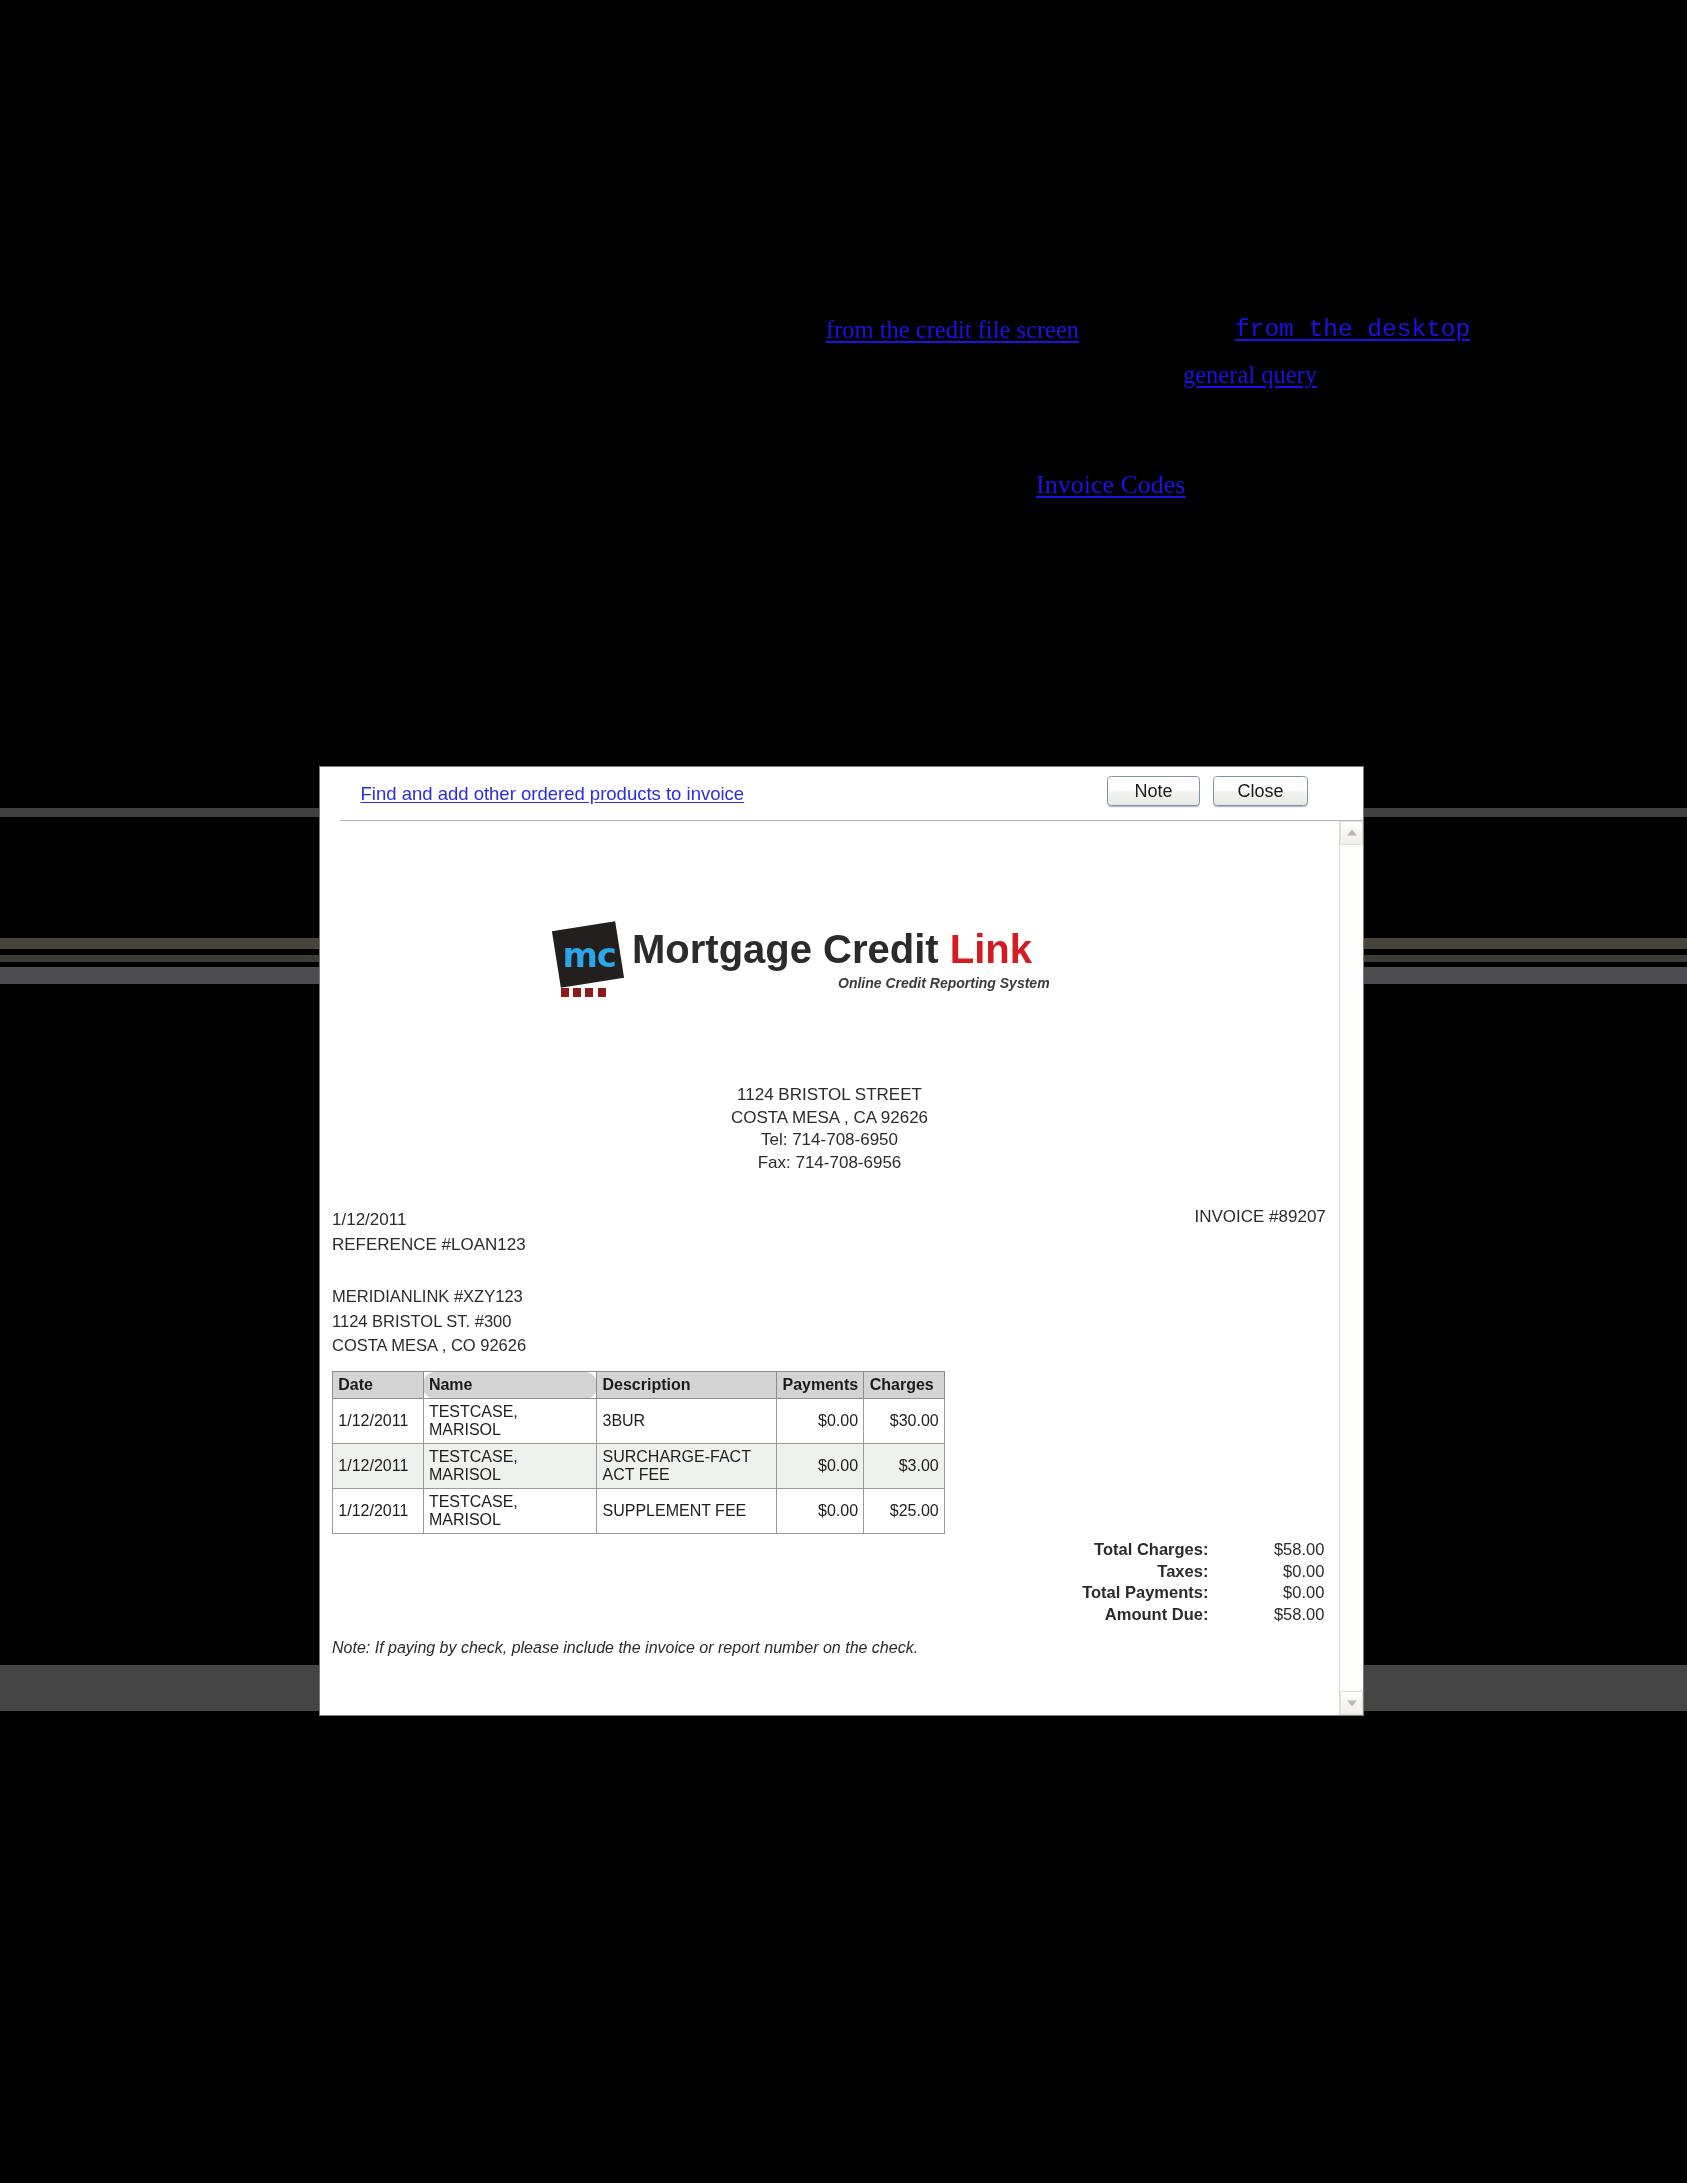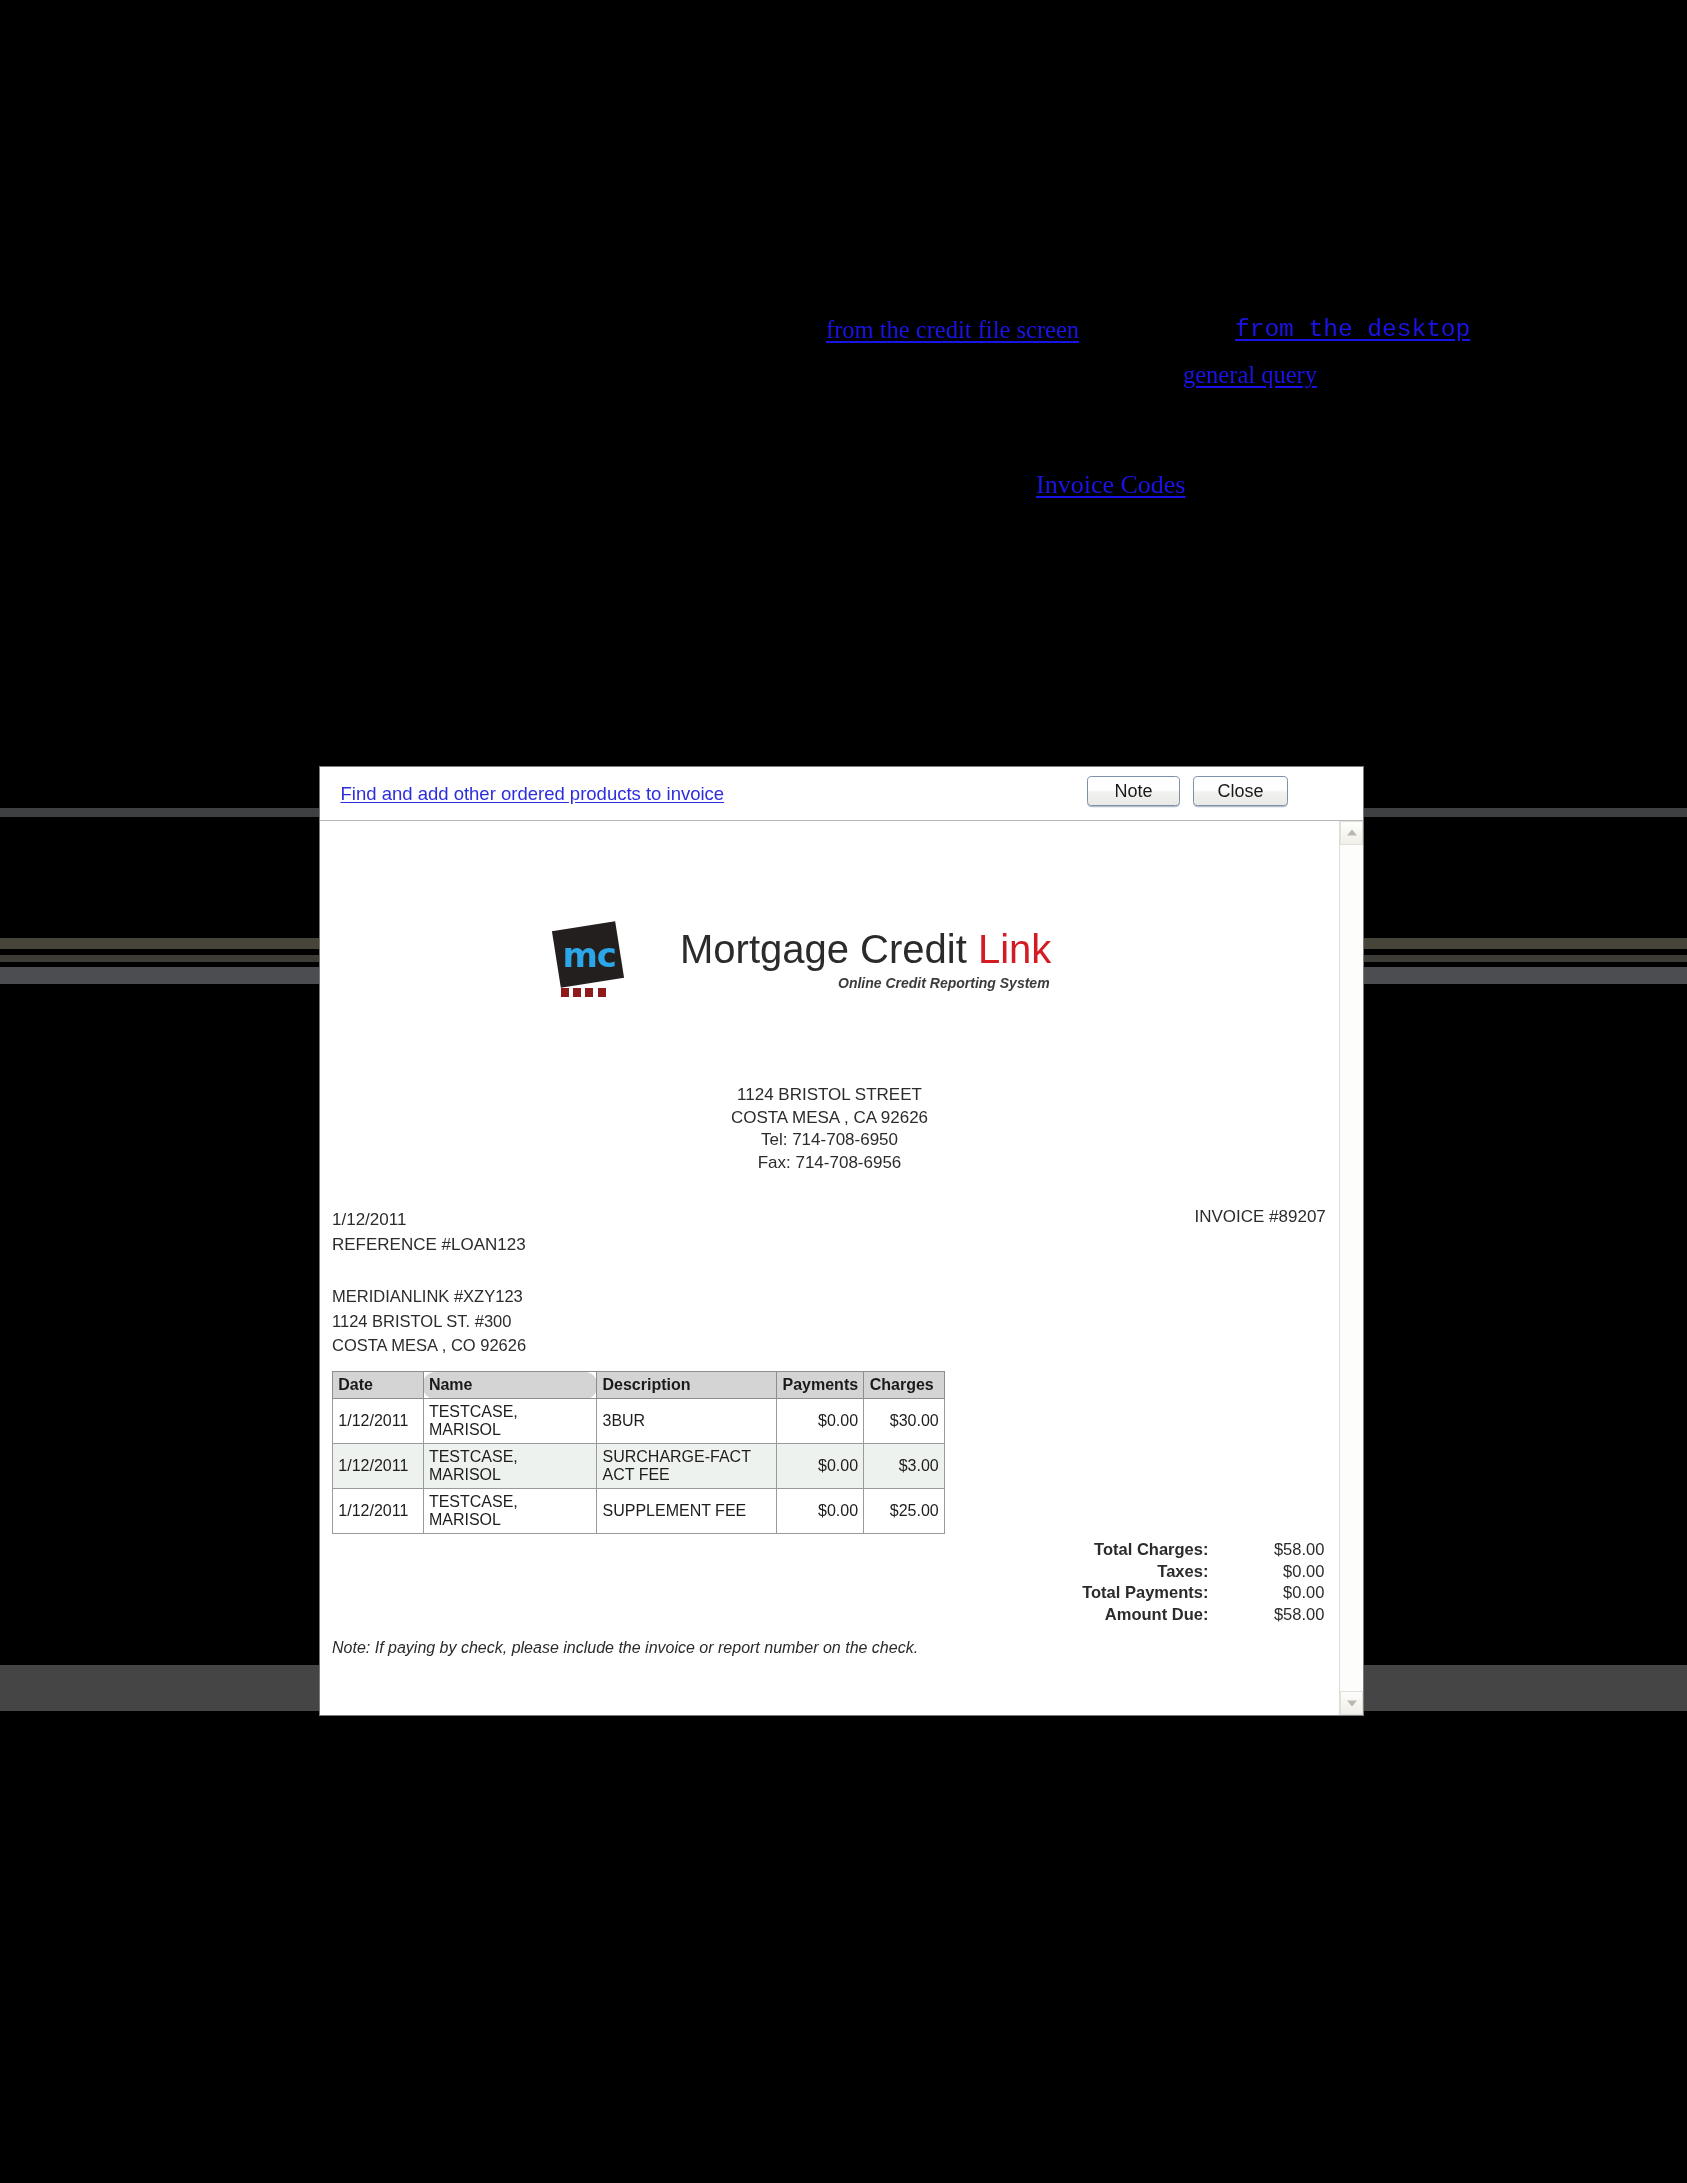--- a/index.html
+++ b/index.html
@@ -43,20 +43,21 @@
     border:0.7px solid #7b7b7b;
     box-sizing:border-box;
   }
   
   #dialog-toolbar{
     position:relative;
     height:54px;
     background:#ffffff;
     border-bottom:1.3px solid #b9b9b9;
     box-sizing:border-box;
+    margin-left:20px;
   }
   #find-products-link{
     position:absolute;left:20.5px;top:16px;
     color:#2d2de0;
     font-size:18.5px;
     text-decoration:underline;
     text-underline-offset:2px;
     font-family:"Liberation Sans", sans-serif;
     white-space:nowrap;
     cursor:pointer;
@@ -143,25 +144,24 @@
   }
   #logo-mark-blocks i{
     position:absolute;top:0;width:8px;height:8.6px;background:#8d1b1b;display:block;
   }
   #logo-mark-blocks i:nth-child(1){left:0;}
   #logo-mark-blocks i:nth-child(2){left:12px;}
   #logo-mark-blocks i:nth-child(3){left:24px;}
   #logo-mark-blocks i:nth-child(4){left:37px;}
   #logo-wordmark{
     position:absolute;left:76px;top:4px;
-    font-size:40px;font-weight:normal;
+    font-size:40px;font-weight:bold;
     font-family:"Liberation Sans", sans-serif;
     white-space:nowrap;
     line-height:46px;
-    margin-left:48px;
   }
   #logo-word-1{color:#2b2b2b;}
   #logo-word-2{color:#d41b22;}
   #logo-tagline{
     position:absolute;left:282px;top:53px;
     font-size:14px;font-weight:bold;font-style:italic;
     color:#3b3b3b;
     font-family:"Liberation Sans", sans-serif;
     white-space:nowrap;
   }

